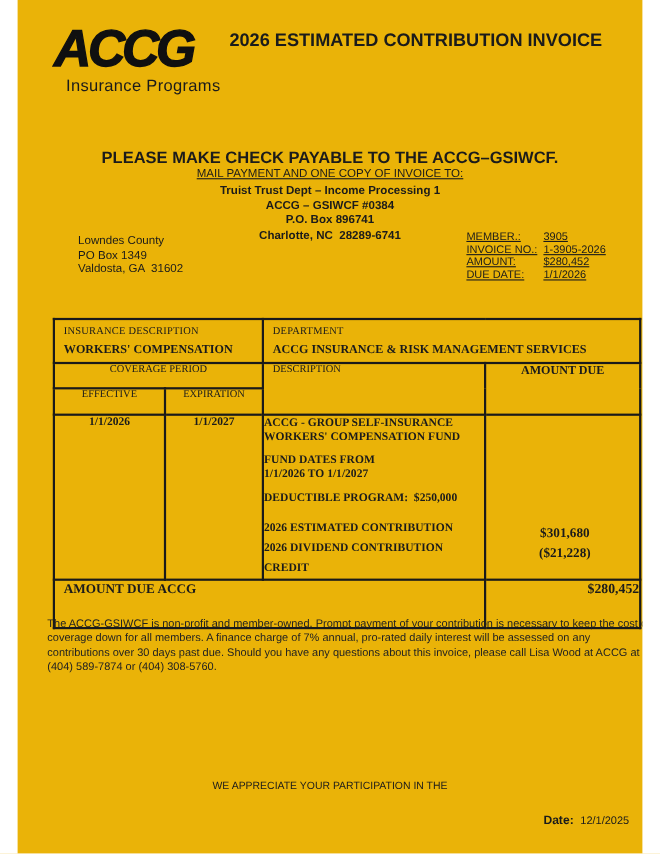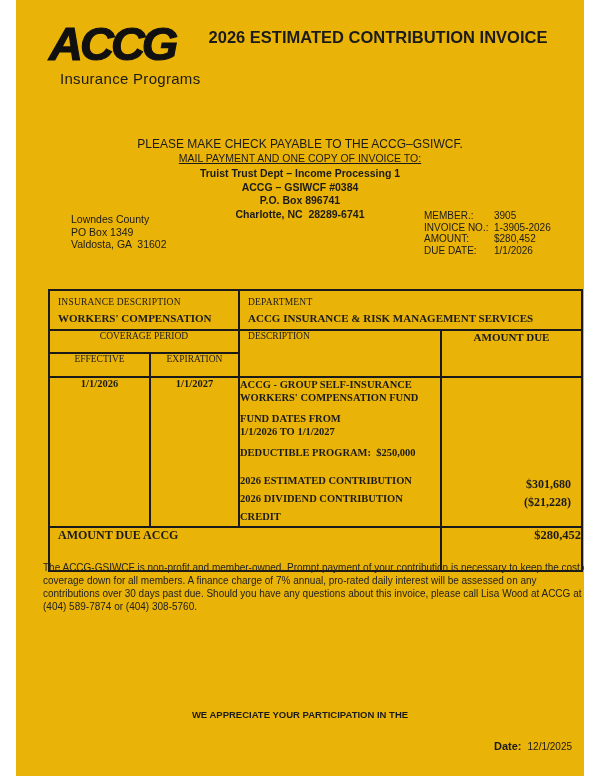--- a/index.html
+++ b/index.html
@@ -20,67 +20,67 @@
   }
   .logo-tag { font-size:15px; color:#1b1b1b; margin-top:3px; margin-left:11px; letter-spacing:0.3px; }
 
   
   .doc-title { position:absolute; right:20px; top:27px; width:372px; text-align:center; }
   .doc-title-line1 { font-size:11px; font-weight:bold; line-height:14px; }
   .doc-title-line2 { font-size:16.5px; font-weight:bold; line-height:20px; }
 
   
   .pay-block { position:absolute; left:0; top:137px; width:100%; text-align:center; }
-  .pay-line1 { font-size:12px; font-weight:normal; line-height:14px; }
+  .pay-line1 { font-size:15px; font-weight:bold; line-height:14px; }
   .pay-line2 { font-size:10.5px; font-weight:normal; line-height:14px; text-decoration:underline; }
 
   
   .remit-block { position:absolute; left:0; top:167px; width:100%; text-align:center; }
   .remit-line { font-size:10.5px; font-weight:bold; line-height:13.5px; white-space:pre-wrap; }
 
   
   .member-addr { position:absolute; left:55px; top:213px; }
   .addr-line { font-size:10.5px; line-height:12.5px; white-space:pre-wrap; }
 
   
   .meta-block { position:absolute; left:408px; top:210px; }
-  .meta-row { display:flex; font-size:10px; line-height:11.7px; }
+  .meta-row { display:flex; font-size:10px; line-height:11.7px;text-decoration:underline; }
   .meta-label { width:70px; }
   .meta-value { white-space:pre-wrap; }
 
   
   table.inv { position:absolute; left:32px; top:289px; width:533px;
     border-collapse:collapse; table-layout:fixed;font-family:Liberation Serif, serif; }
   table.inv td { border:2px solid #1a1a1a; padding:0; vertical-align:top; }
   .cell-pad { padding:5px 6px 0 8px; }
   .cell-label { font-size:9.5px; line-height:12px; letter-spacing:0.2px; }
   .cell-value { font-size:11px; font-weight:bold; line-height:13px; margin-top:4px; }
   .cell-center { text-align:center; padding-top:6px; font-size:9.5px; }
   .cell-mid { display:flex; align-items:center; height:100%; padding-left:8px; font-size:9.5px; }
   .cell-mid-center { display:flex; align-items:center; justify-content:center; height:100%;
     font-size:11px; font-weight:bold; }
   .c-date { text-align:center; padding-top:5px; font-size:10.5px; font-weight:bold; }
   .c-desc { padding:5px 6px 0 7px; }
   .desc-block { font-size:10.5px; font-weight:bold; line-height:13px; margin-bottom:8px; }
   .desc-line { white-space:pre-wrap; }
   .items { margin-top:13px; }
   .item { font-size:10.5px; font-weight:bold; line-height:18px; }
-  .amts { padding-top:97px; padding-right:10px; text-align:right;padding-left:14px; }
+  .amts { padding-top:97px; padding-right:10px; text-align:center;padding-left:14px; }
   .amt { font-size:12px; font-weight:bold; line-height:18px; }
   .c-total-label { display:flex; align-items:center; height:100%; padding-left:8px;
     font-size:12px; font-weight:bold; }
   .c-total-amt { text-align:right; padding:6px 10px 0 0; font-size:12.5px; font-weight:bold; }
 
   
   .fine-print { position:absolute; left:27px; top:561px; width:551px;
     font-size:10px; line-height:13px; color:#222; }
 
   
   .footer-block { position:absolute; left:0; top:709px; width:100%; text-align:center; }
-  .footer-line { font-size:9.5px; font-weight:bold; line-height:11.5px; }
+  .footer-line { font-size:9.5px; font-weight:normal; line-height:11.5px; }
   .date-block { position:absolute; left:478px; top:736px; }
   .date-label { font-size:11px; font-weight:bold; }
   .date-value { font-size:10px; margin-left:6px; }
 </style>
 </head>
 <body>
 
 <div class="page">
 
   <div class="logo">

